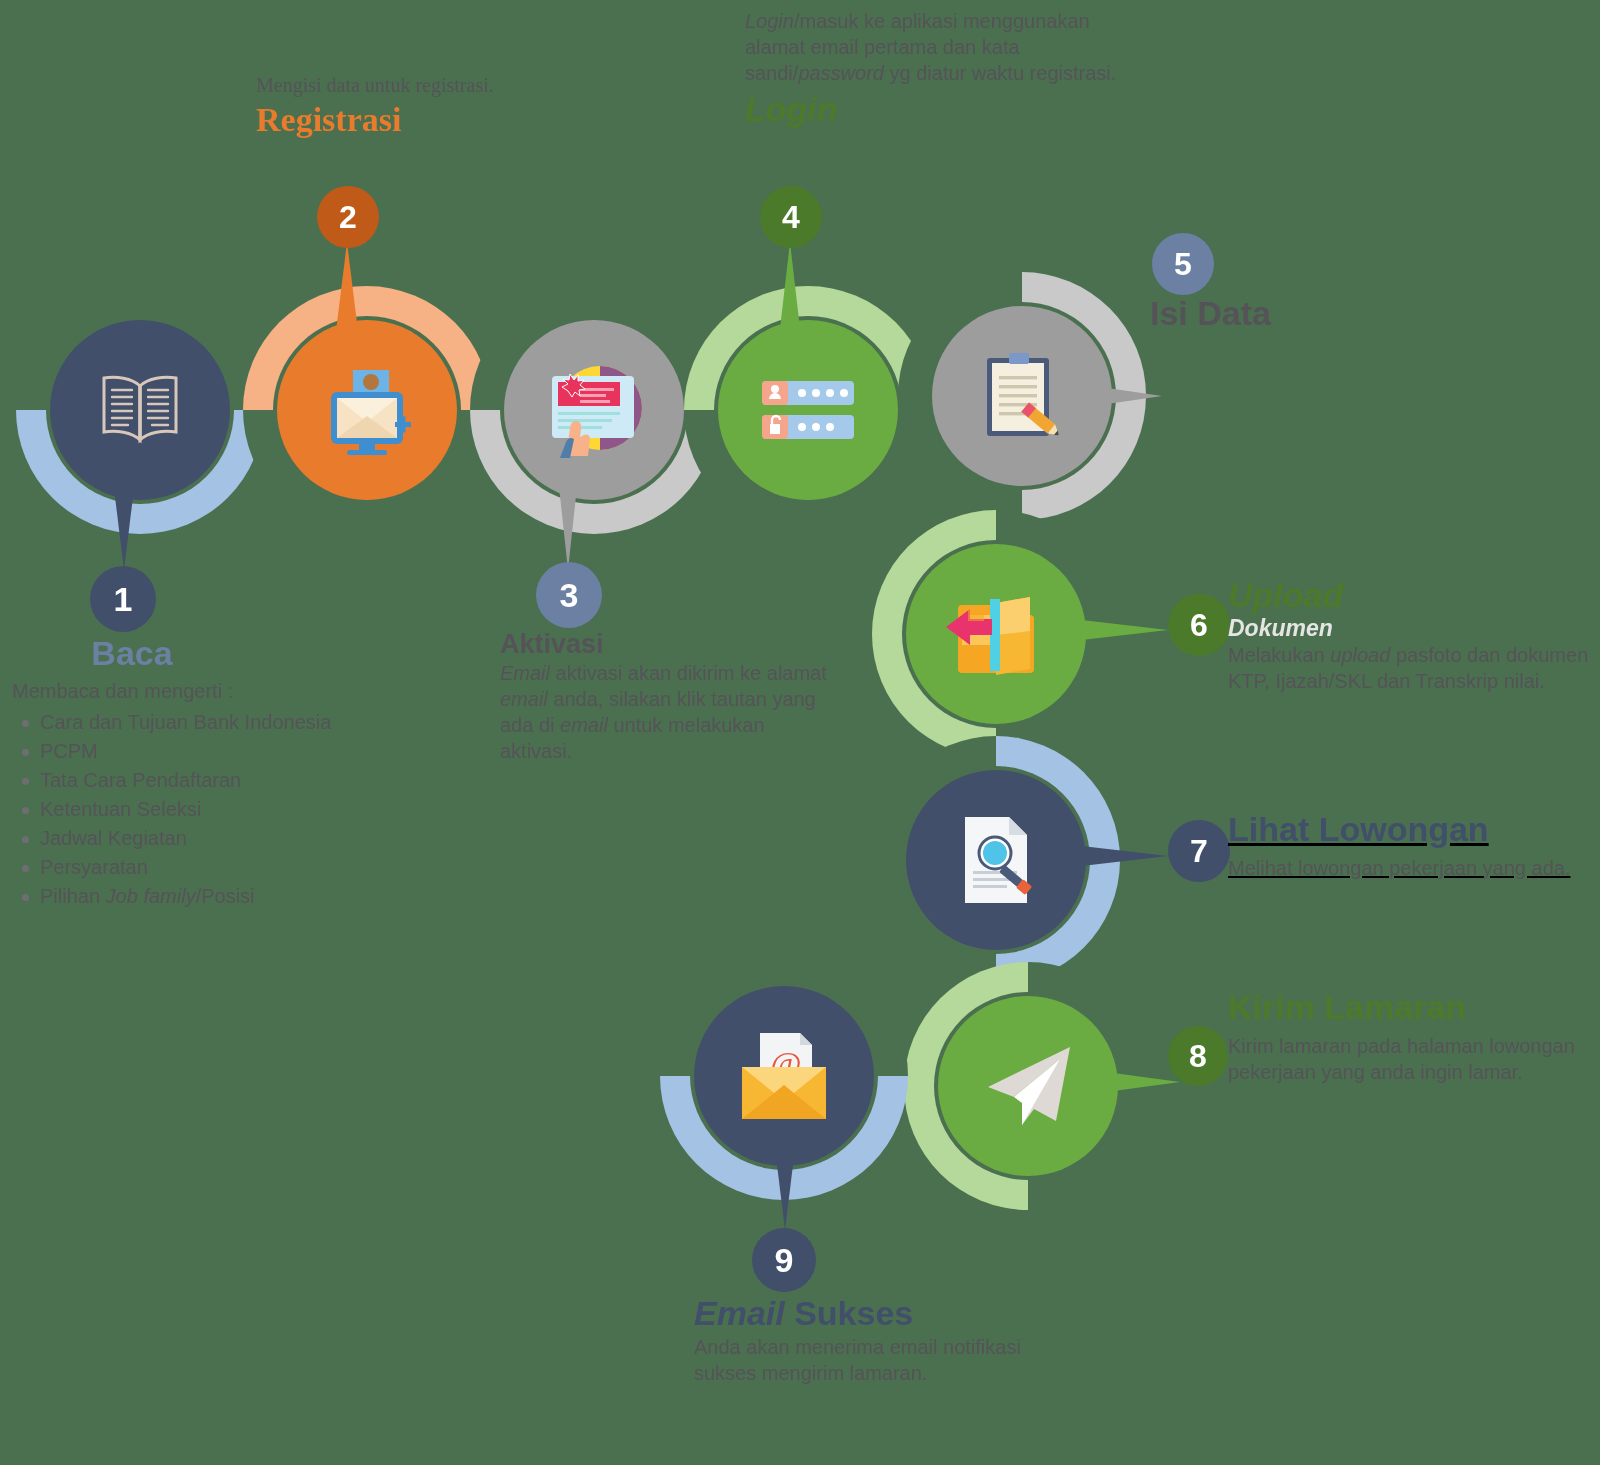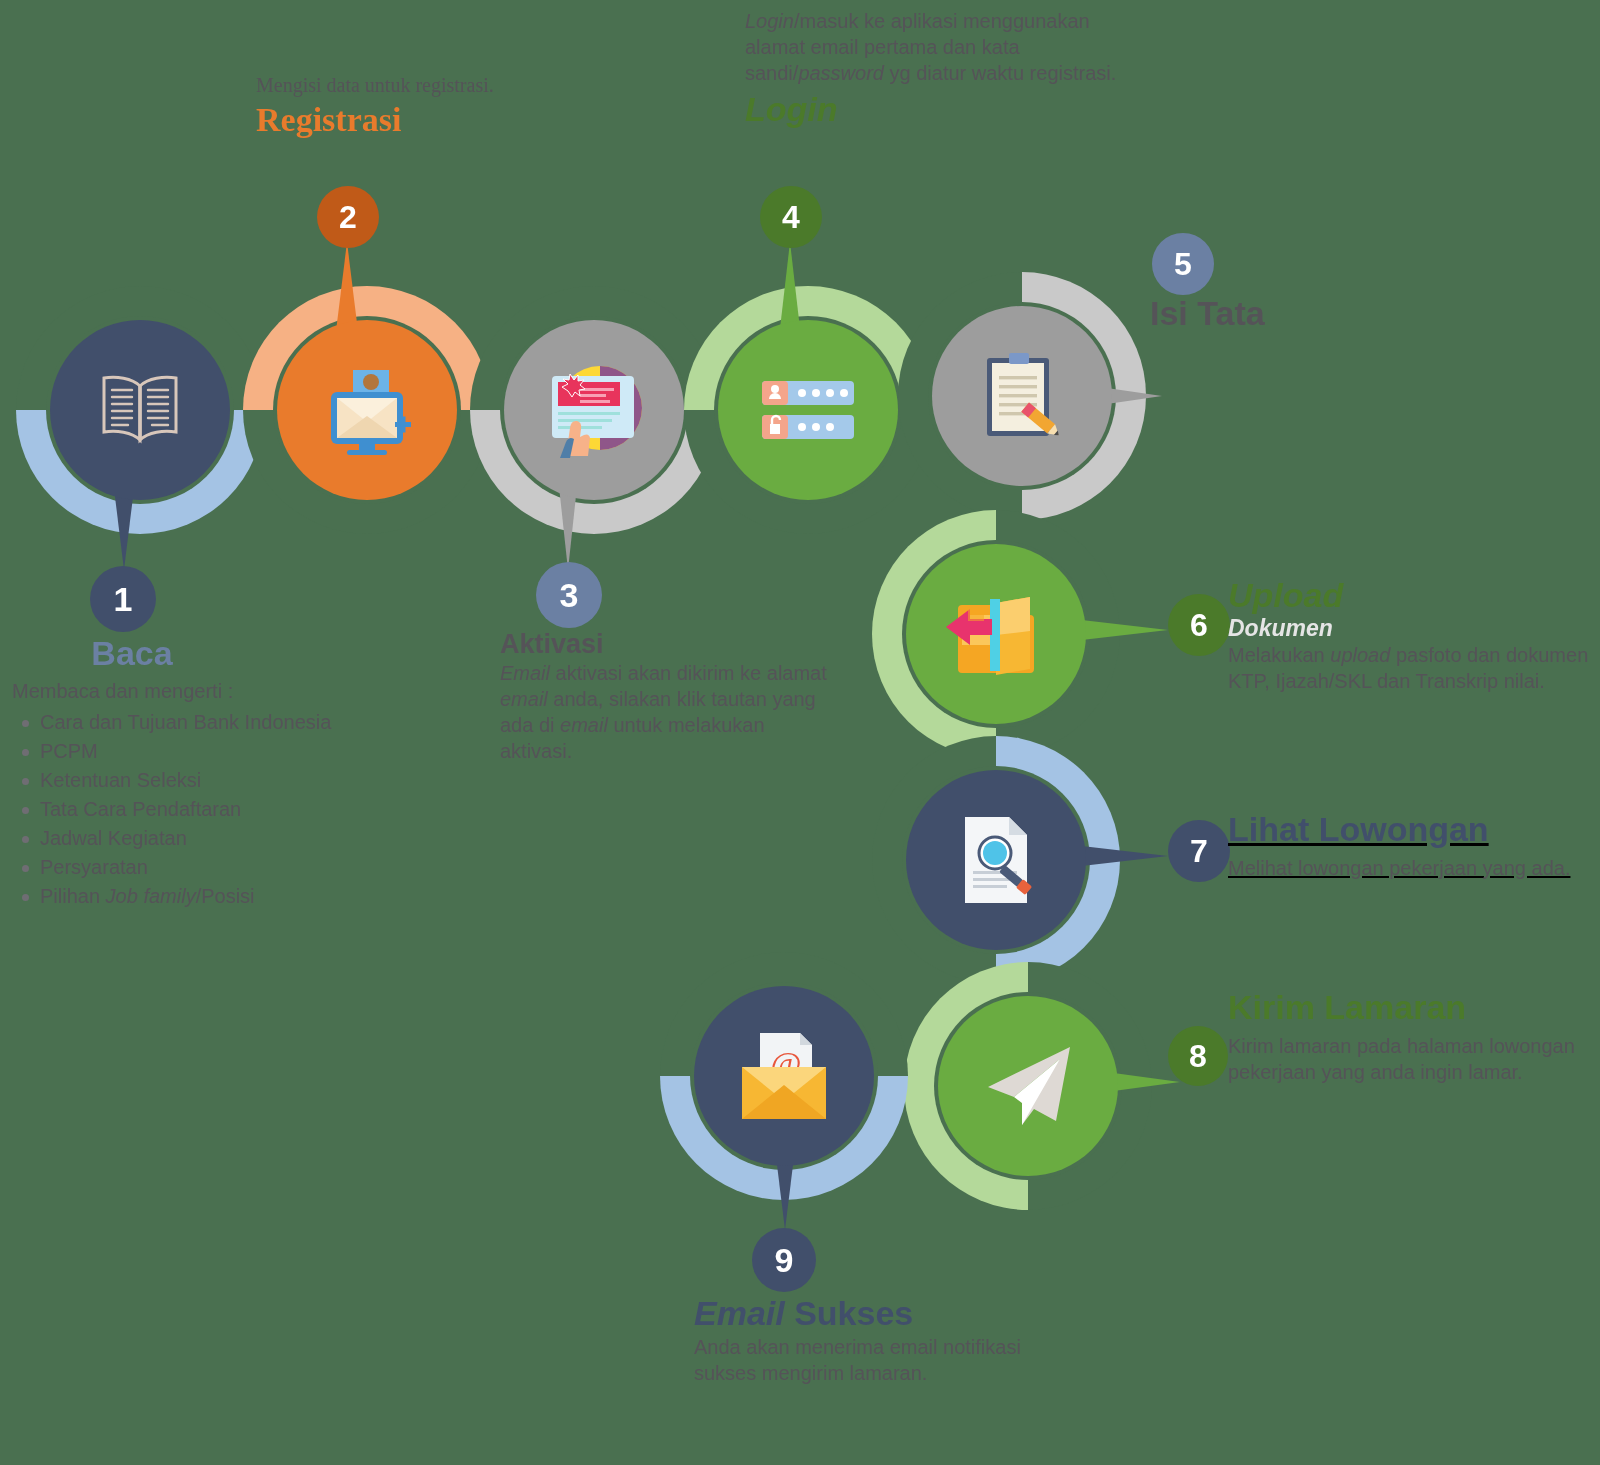--- a/index.html
+++ b/index.html
@@ -78,22 +78,22 @@
   </div>
   <div class="badge" style="left:90px;top:566px;width:66px;height:66px;background:#414f6b;font-size:34px;">
     <span>1</span>
   </div>
   <div class="txt" style="left:12px;top:636px;width:420px;">
     <div class="ttl" style="font-size:34px;color:#6b80a3;text-align:center;width:240px;">Baca</div>
     <div class="desc" style="margin-top:6px;">Membaca dan mengerti :</div>
     <ul class="bullets">
       <li>Cara dan Tujuan Bank Indonesia</li>
       <li>PCPM</li>
+      <li>Tata Cara Pendaftaran</li>
       <li>Ketentuan Seleksi</li>
-      <li>Tata Cara Pendaftaran</li>
       <li>Jadwal Kegiatan</li>
       <li>Persyaratan</li>
       <li>Pilihan <i>Job family</i>/Posisi</li>
     </ul>
   </div>
 
   <div class="ring" style="left:243px;top:286px;width:248px;height:248px;">
     <div class="half" style="background:#f6b184;clip-path:inset(0 0 50% 0);"></div>
     <div class="half" style="background:#4a7050;clip-path:inset(50% 0 0 0);"></div>
     <div class="hole" style="left:30px;top:30px;width:188px;height:188px;"></div>
@@ -219,21 +219,21 @@
         <rect x="40" y="57" width="9" height="12" fill="#e8536b"></rect>
         <path d="M74 57 l10 6 l-10 6 z" fill="#f7dfb0"></path>
         <path d="M80 60 l4 3 l-4 3 z" fill="#4a4a4a"></path>
       </g>
     </svg>
   </div>
   <div class="badge" style="left:1152px;top:233px;width:62px;height:62px;background:#6b80a3;font-size:32px;">
     <span>5</span>
   </div>
   <div class="txt" style="left:1150px;top:296px;width:440px;">
-    <div class="ttl" style="font-size:34px;color:#555358;">Isi Tata</div>
+    <div class="ttl" style="font-size:34px;color:#555358;">Isi Data</div>
   </div>
 
   <div class="ring" style="left:872px;top:510px;width:248px;height:248px;">
     <div class="half" style="background:#b4d99a;clip-path:inset(0 50% 0 0);"></div>
     <div class="half" style="background:#4a7050;clip-path:inset(0 0 0 50%);"></div>
     <div class="hole" style="left:30px;top:30px;width:188px;height:188px;"></div>
   </div>
   <div class="ptr" style="left:1030px;top:614px;border-top:16px solid transparent;border-bottom:16px solid transparent;border-left:138px solid #6aac41;"></div>
   <div class="disc" style="left:906px;top:544px;width:180px;height:180px;background:#6aac41;">
     <svg width="104" height="86" viewBox="0 0 104 86">

